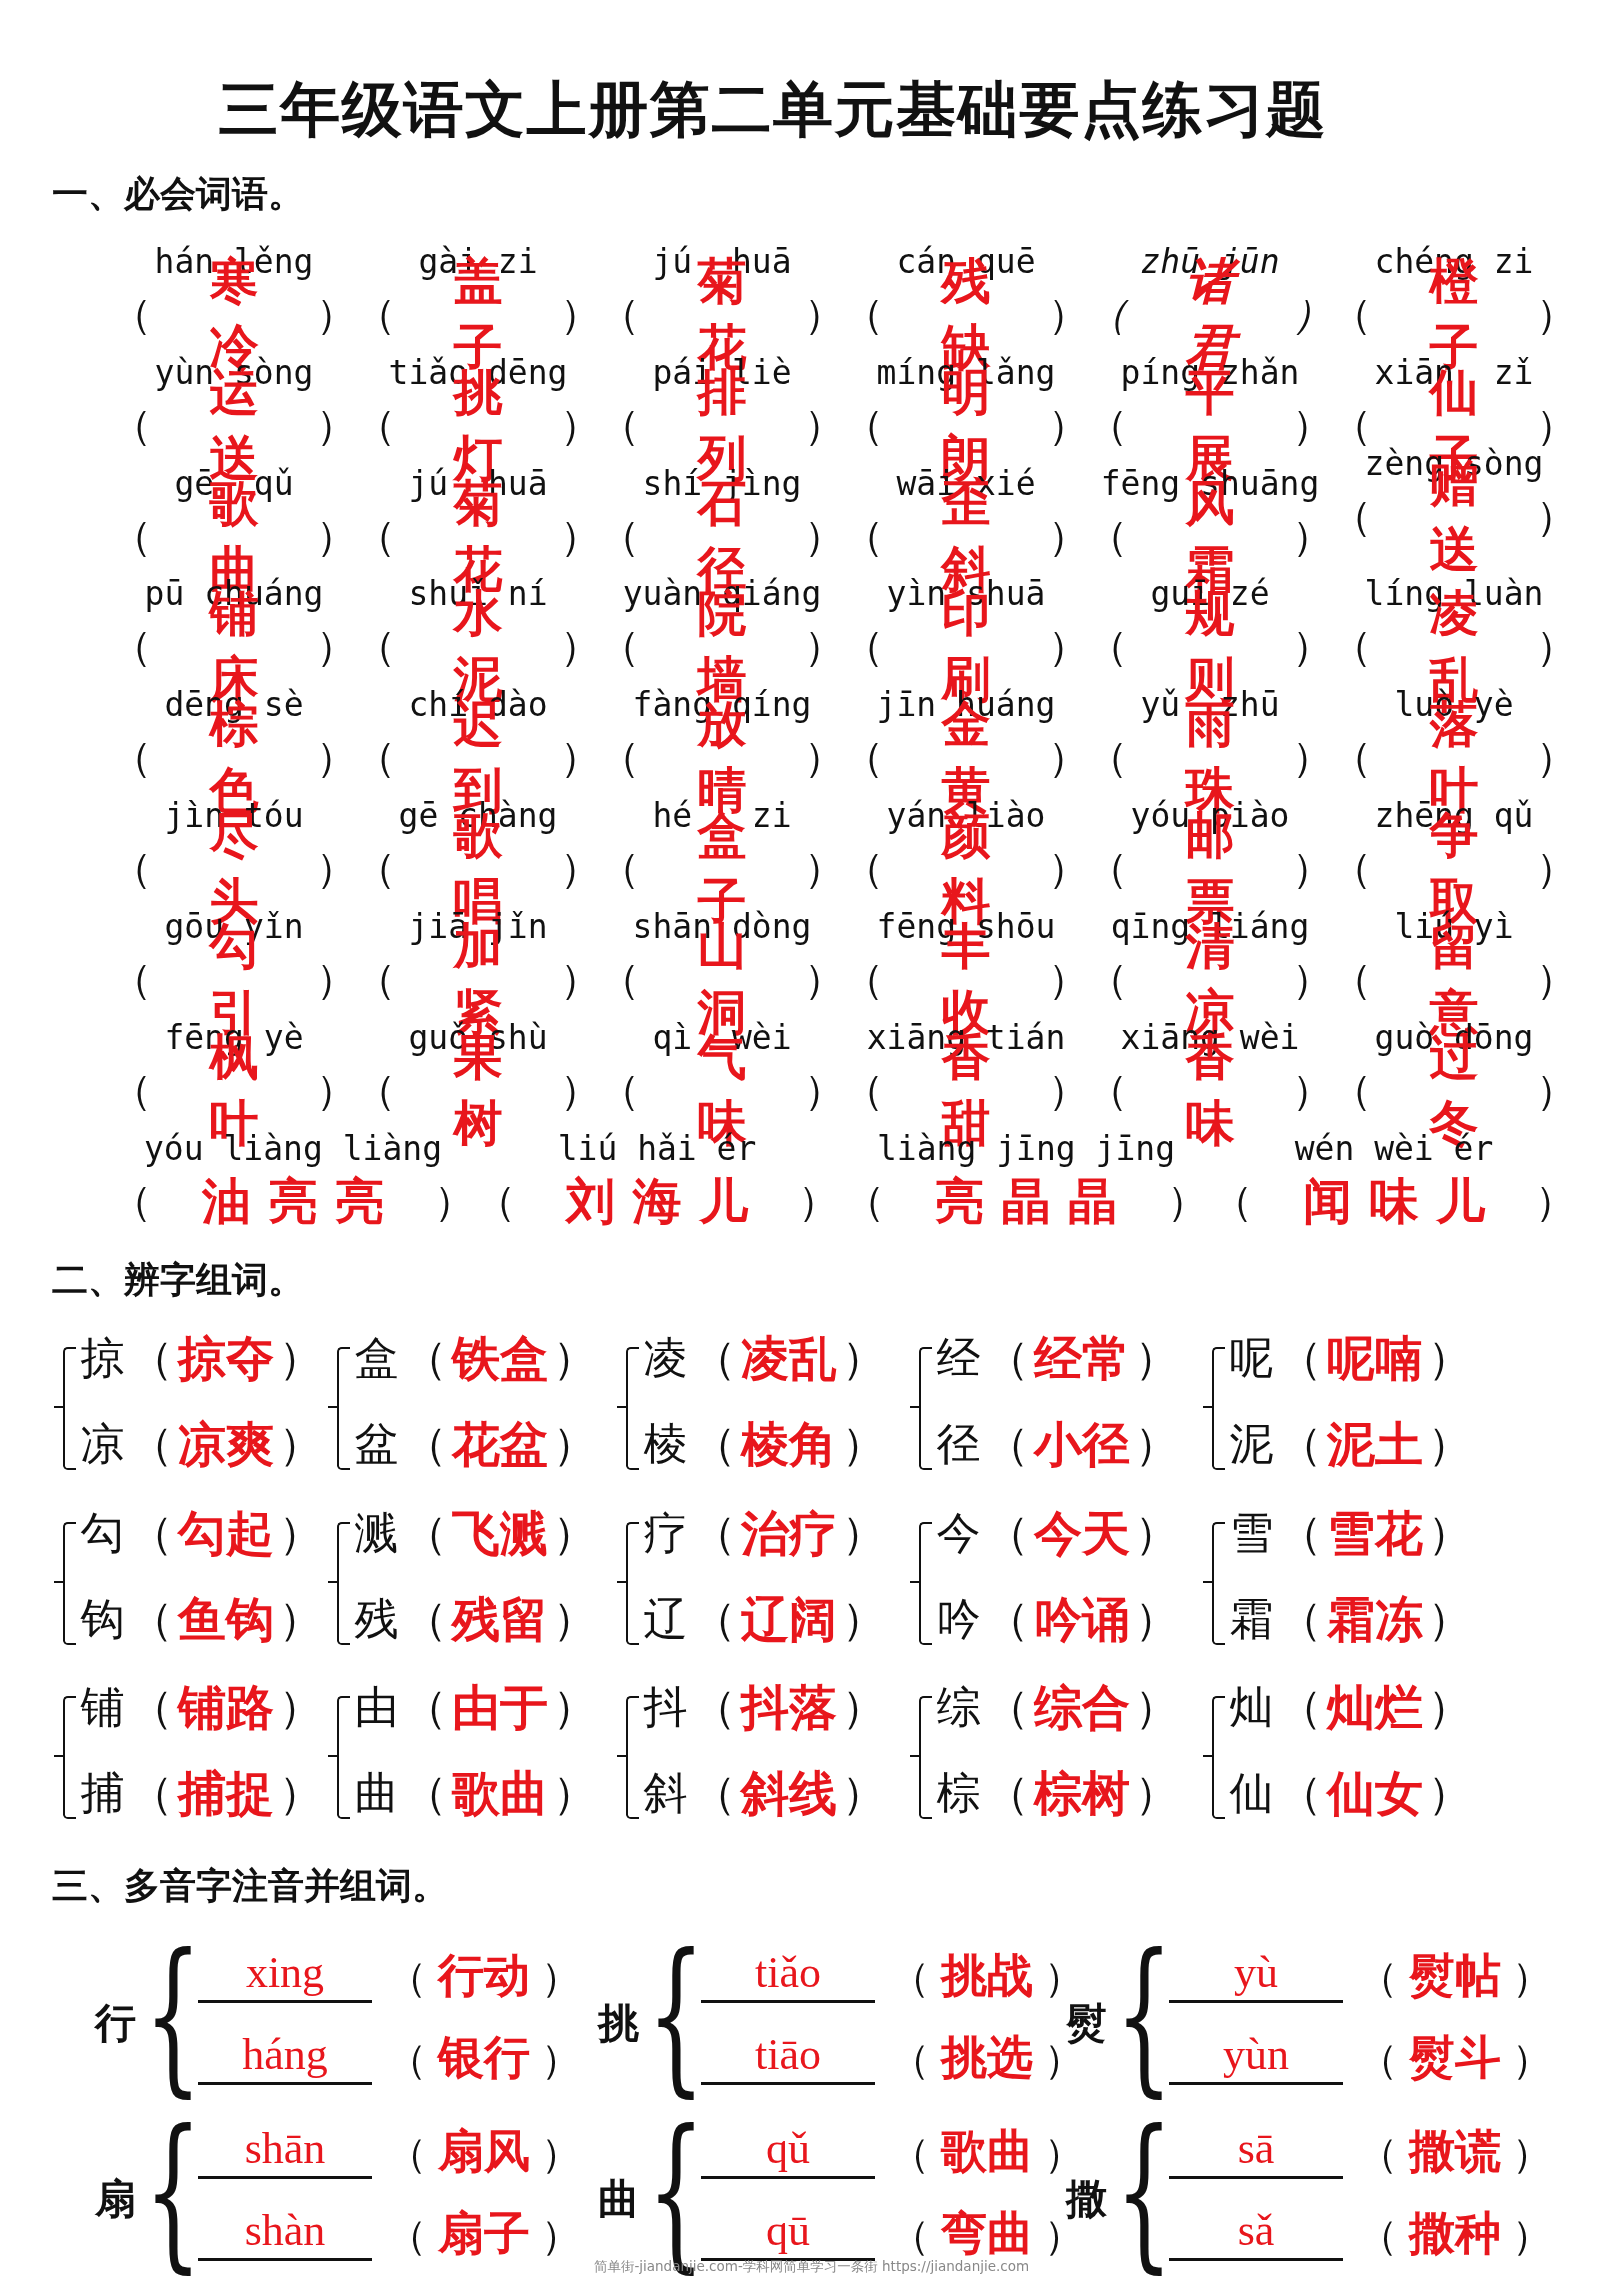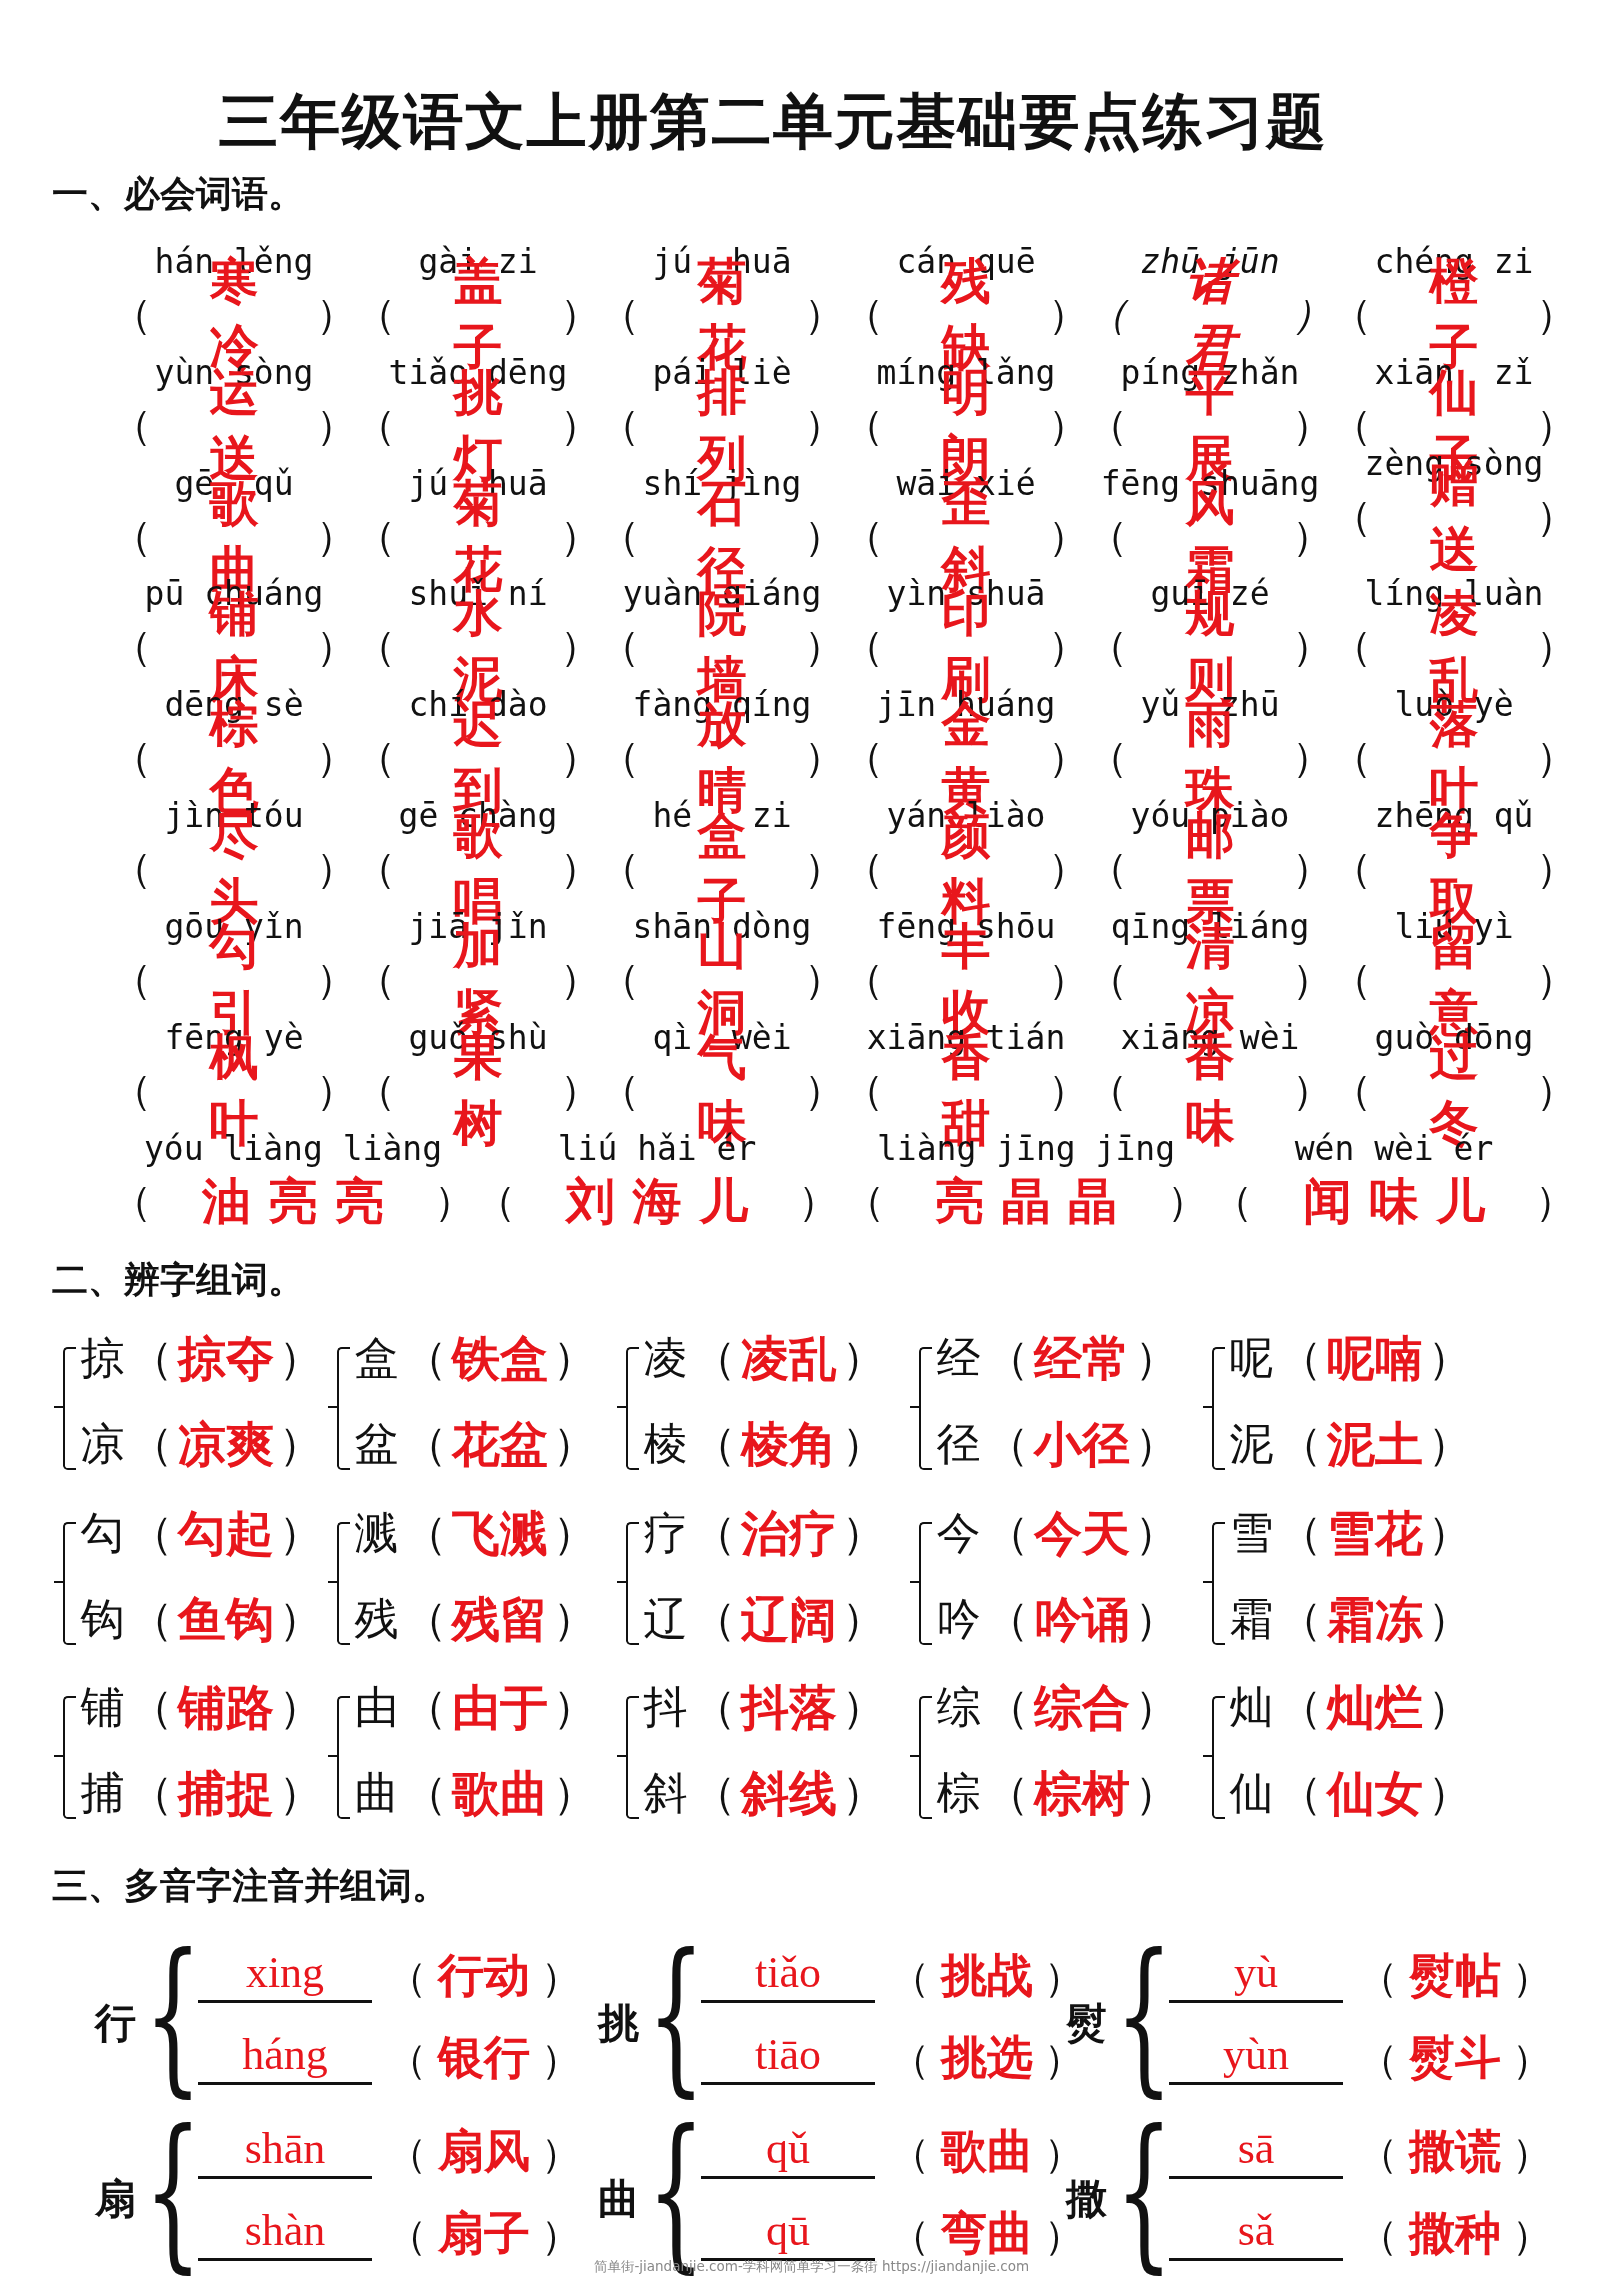--- a/index.html
+++ b/index.html
@@ -1,17 +1,17 @@
 <!DOCTYPE html>
 <html style="font-size:12.7px"><head>
 <meta charset="utf-8">
 <style>
   html,body{margin:0;padding:0;background:#fff;}
   body{width:1623px;height:2295px;position:relative;overflow:hidden;font-family:"DejaVu Sans","Liberation Sans",sans-serif;color:#111;}
-  .title{position:absolute;top:82px;left:0;width:1546px;text-align:center;font-size:60px;font-weight:bold;letter-spacing:1.6px;}
+  .title{position:absolute;top:70px;left:0;width:1546px;text-align:center;font-size:60px;font-weight:bold;letter-spacing:1.6px;}
   .heading{position:absolute;left:52px;font-size:36px;font-weight:bold;}
   .cell{position:absolute;width:246px;height:111px;}
   .py{position:absolute;top:0;left:0;width:246px;text-align:center;font-family:"DejaVu Sans Mono","Liberation Mono",monospace;font-size:33px;white-space:pre;color:#111;}
   .wordline{position:absolute;top:41px;left:0;width:246px;height:63px;display:flex;align-items:center;justify-content:space-between;font-size:49px;}
   .paren{color:#111;font-size:41px;}
   .word{color:#e8161c;font-weight:bold;letter-spacing:30px;flex:1;text-align:center;padding-left:30px;}
   .cell.wide{width:364px;}
   .cell.wide .py,.cell.wide .wordline{width:364px;}
   .cell.wide .word{letter-spacing:17.4px;padding-left:17.4px;}
   .pair{position:absolute;width:285px;height:158px;}

